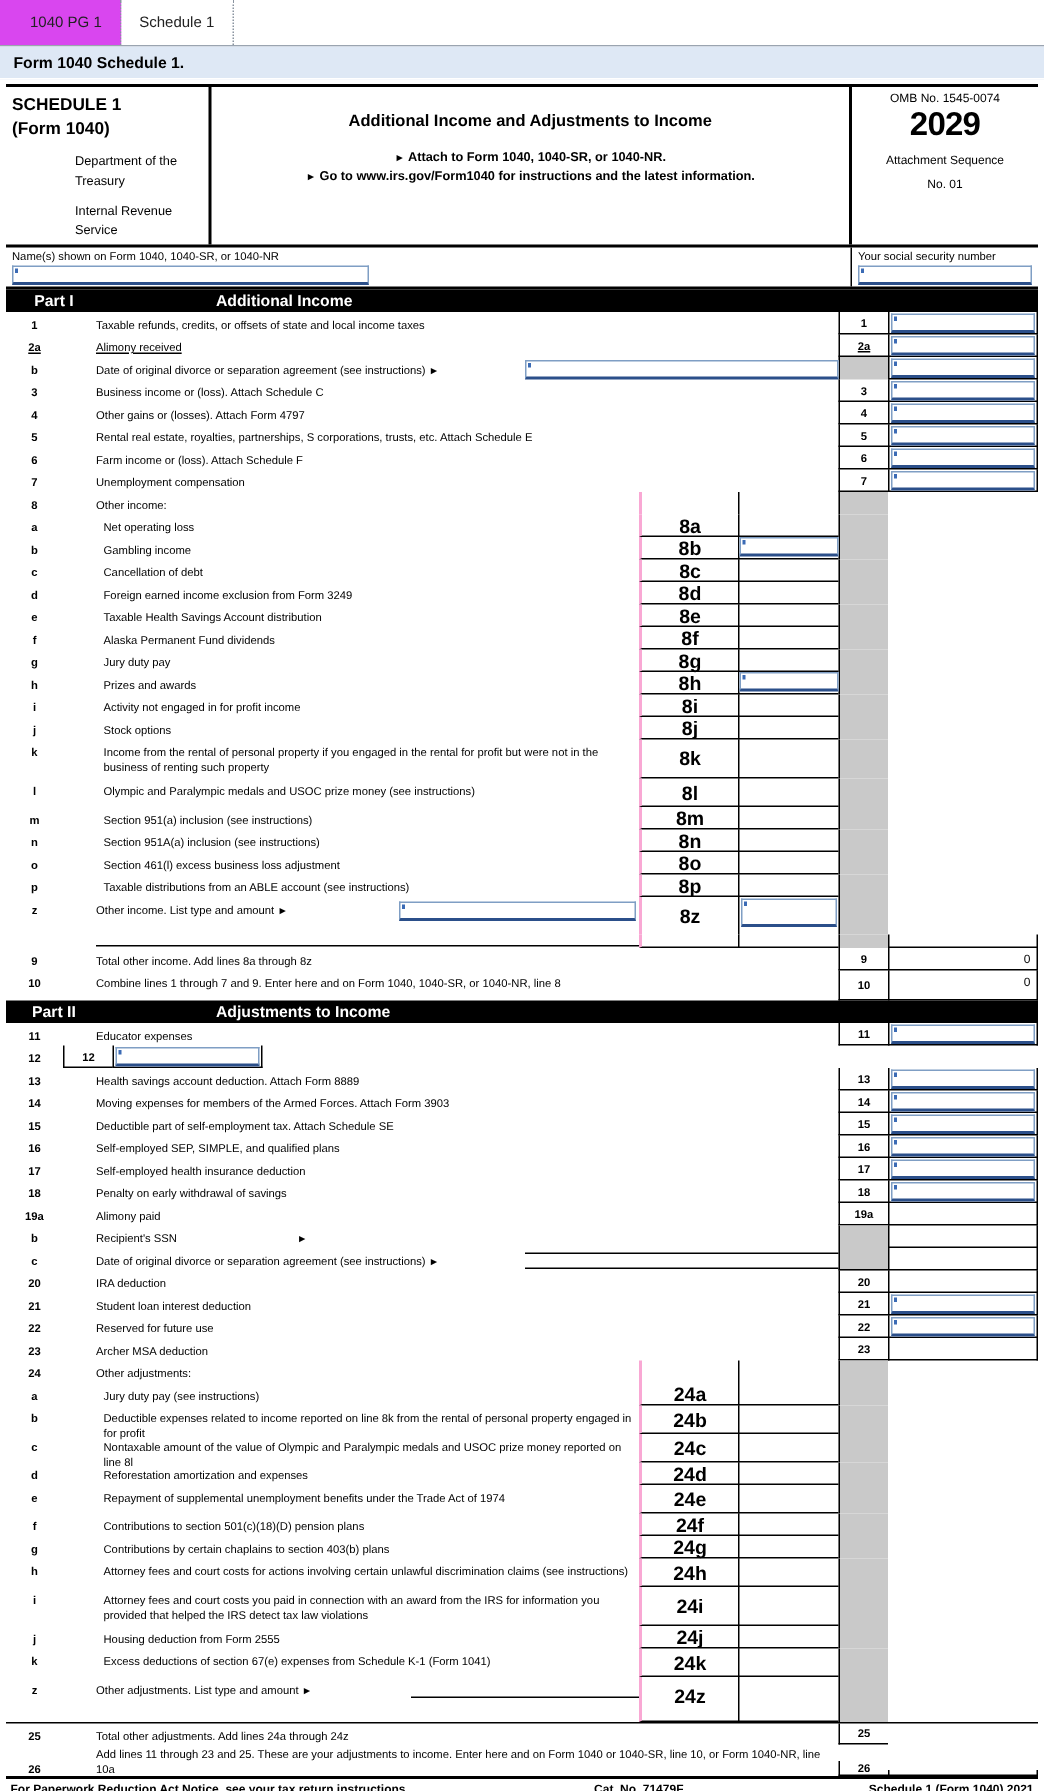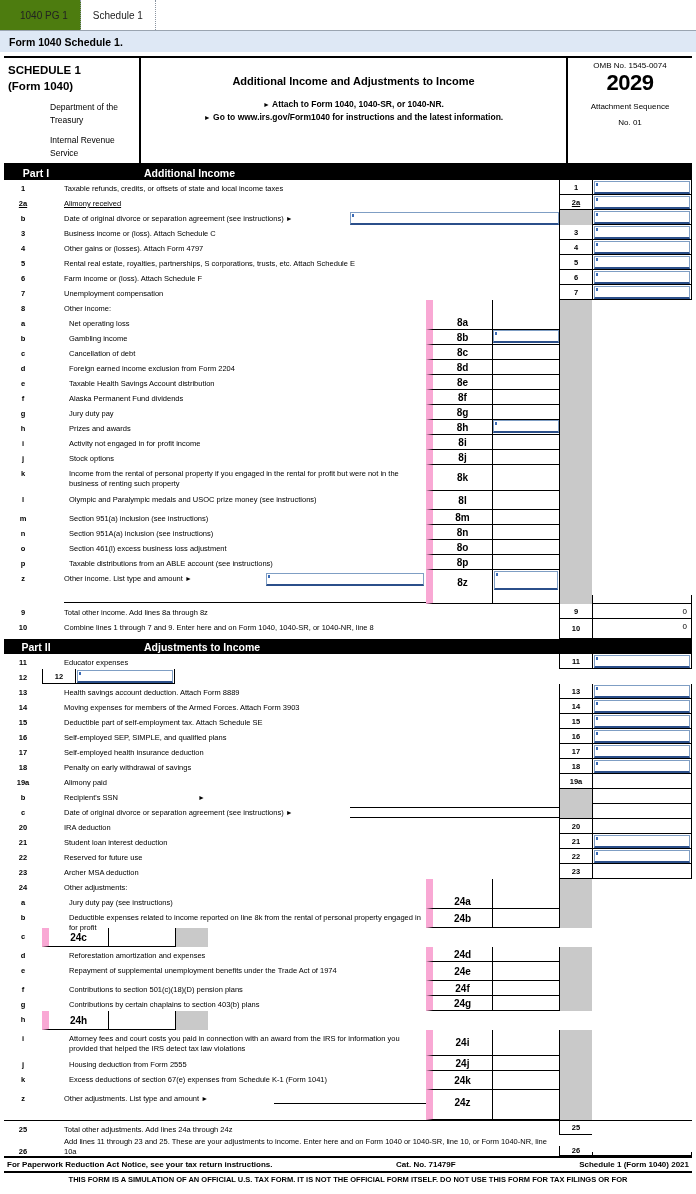--- a/index.html
+++ b/index.html
@@ -26,21 +26,21 @@
     background: #ffffff;
   }
   .tab {
     display: flex; align-items: center; justify-content: center;
     font-size: 10px;
     padding: 0 12px;
     border-right: 1px dotted #8a94a0;
     min-width: 68px;
     color: #222;
   }
-  .tab.inactive { background: #4d7c0f; padding-left: 20px; }
+  .tab.inactive { background: #d946ef; padding-left: 20px; }
   .tab.active { background: #ffffff; }
   .tab-rest { flex: 1; border-right: none; }
 
   
   .titlestrip {
     height: 22px;
     background: #dee8f5;
     display: flex;
     align-items: center;
     padding-left: 9px;
@@ -128,23 +128,23 @@
     flex: 1;
     font-size: 7.5px;
     padding: 4px 3px 0 22px;
     line-height: 9.5px;
   }
   .c-desc.sub { padding-left: 27px; }
 
   
   .c-sublab {
     width: 66px; min-width: 66px;
-    border-left: 7px solid #f9a8d4;
+    border-left: 2px solid #f9a8d4;
     border-bottom: 1px solid #000;
-    font-size: 10px; font-weight: bold;
+    font-size: 13px; font-weight: bold;
     display: flex; align-items: center; justify-content: center;
   }
   .c-subamt {
     width: 67px; min-width: 67px;
     border-left: 1px solid #000;
     border-bottom: 1px solid #000;
     position: relative;
   }
   .c-gray {
     width: 33px; min-width: 33px;
@@ -246,20 +246,34 @@
         </div>
       </div>
       <div class="mh-right">
         <div class="omb">OMB No. 1545-0074</div>
         <div class="yr">2029</div>
         <div class="seq">Attachment Sequence</div>
         <div class="seq">No. 01</div>
       </div>
     </div>
 
+    <div class="namerow">
+      <div class="name-left">
+        <div class="microlabel">Name(s) shown on Form 1040, 1040-SR, or 1040-NR</div>
+        <div class="inp thick" style="width:238px;margin-top:1px;">
+          <span></span>
+        </div>
+      </div>
+      <div class="name-right">
+        <div class="microlabel">Your social security number</div>
+        <div class="inp thick" style="width:116px;margin-top:1px;">
+          <span></span>
+        </div>
+      </div>
+    </div>
 
     <div class="parthdr">
       <div class="pnum">Part I</div>
       <div class="ptitle">Additional Income</div>
     </div>
 
     <div>
 
       <div class="row" style="height:15px;">
         <div class="c-no">1</div>
@@ -371,21 +385,21 @@
         <div class="row" style="height: 15px;">
           <div class="c-no">c</div>
           <div class="c-desc sub">Cancellation of debt</div>
           <div class="c-sublab">8c</div>
           <div class="c-subamt"></div>
           <div class="c-gray"></div>
           <div class="c-blank"></div>
         </div>
         <div class="row" style="height: 15px;">
           <div class="c-no">d</div>
-          <div class="c-desc sub">Foreign earned income exclusion from Form 2204</div>
+          <div class="c-desc sub">Foreign earned income exclusion from Form 3249</div>
           <div class="c-sublab">8d</div>
           <div class="c-subamt"></div>
           <div class="c-gray"></div>
           <div class="c-blank"></div>
         </div>
         <div class="row" style="height: 15px;">
           <div class="c-no">e</div>
           <div class="c-desc sub">Taxable Health Savings Account distribution</div>
           <div class="c-sublab">8e</div>
           <div class="c-subamt"></div>
@@ -680,20 +694,21 @@
         <div class="row" style="height: 19px;">
           <div class="c-no">b</div>
           <div class="c-desc sub">Deductible expenses related to income reported on line 8k from the rental of personal property engaged in for profit</div>
           <div class="c-sublab">24b</div>
           <div class="c-subamt"></div>
           <div class="c-gray"></div>
           <div class="c-blank"></div>
         </div>
         <div class="row" style="height: 19px;">
           <div class="c-no">c</div>
+          <div class="c-desc sub">Nontaxable amount of the value of Olympic and Paralympic medals and USOC prize money reported on line 8l</div>
           <div class="c-sublab">24c</div>
           <div class="c-subamt"></div>
           <div class="c-gray"></div>
           <div class="c-blank"></div>
         </div>
         <div class="row" style="height: 15px;">
           <div class="c-no">d</div>
           <div class="c-desc sub">Reforestation amortization and expenses</div>
           <div class="c-sublab">24d</div>
           <div class="c-subamt"></div>
@@ -719,20 +734,21 @@
         <div class="row" style="height: 15px;">
           <div class="c-no">g</div>
           <div class="c-desc sub">Contributions by certain chaplains to section 403(b) plans</div>
           <div class="c-sublab">24g</div>
           <div class="c-subamt"></div>
           <div class="c-gray"></div>
           <div class="c-blank"></div>
         </div>
         <div class="row" style="height: 19px;">
           <div class="c-no">h</div>
+          <div class="c-desc sub">Attorney fees and court costs for actions involving certain unlawful discrimination claims (see instructions)</div>
           <div class="c-sublab">24h</div>
           <div class="c-subamt"></div>
           <div class="c-gray"></div>
           <div class="c-blank"></div>
         </div>
         <div class="row" style="height: 26px;">
           <div class="c-no">i</div>
           <div class="c-desc sub">Attorney fees and court costs you paid in connection with an award from the IRS for information you provided that helped the IRS detect tax law violations</div>
           <div class="c-sublab">24i</div>
           <div class="c-subamt"></div>

